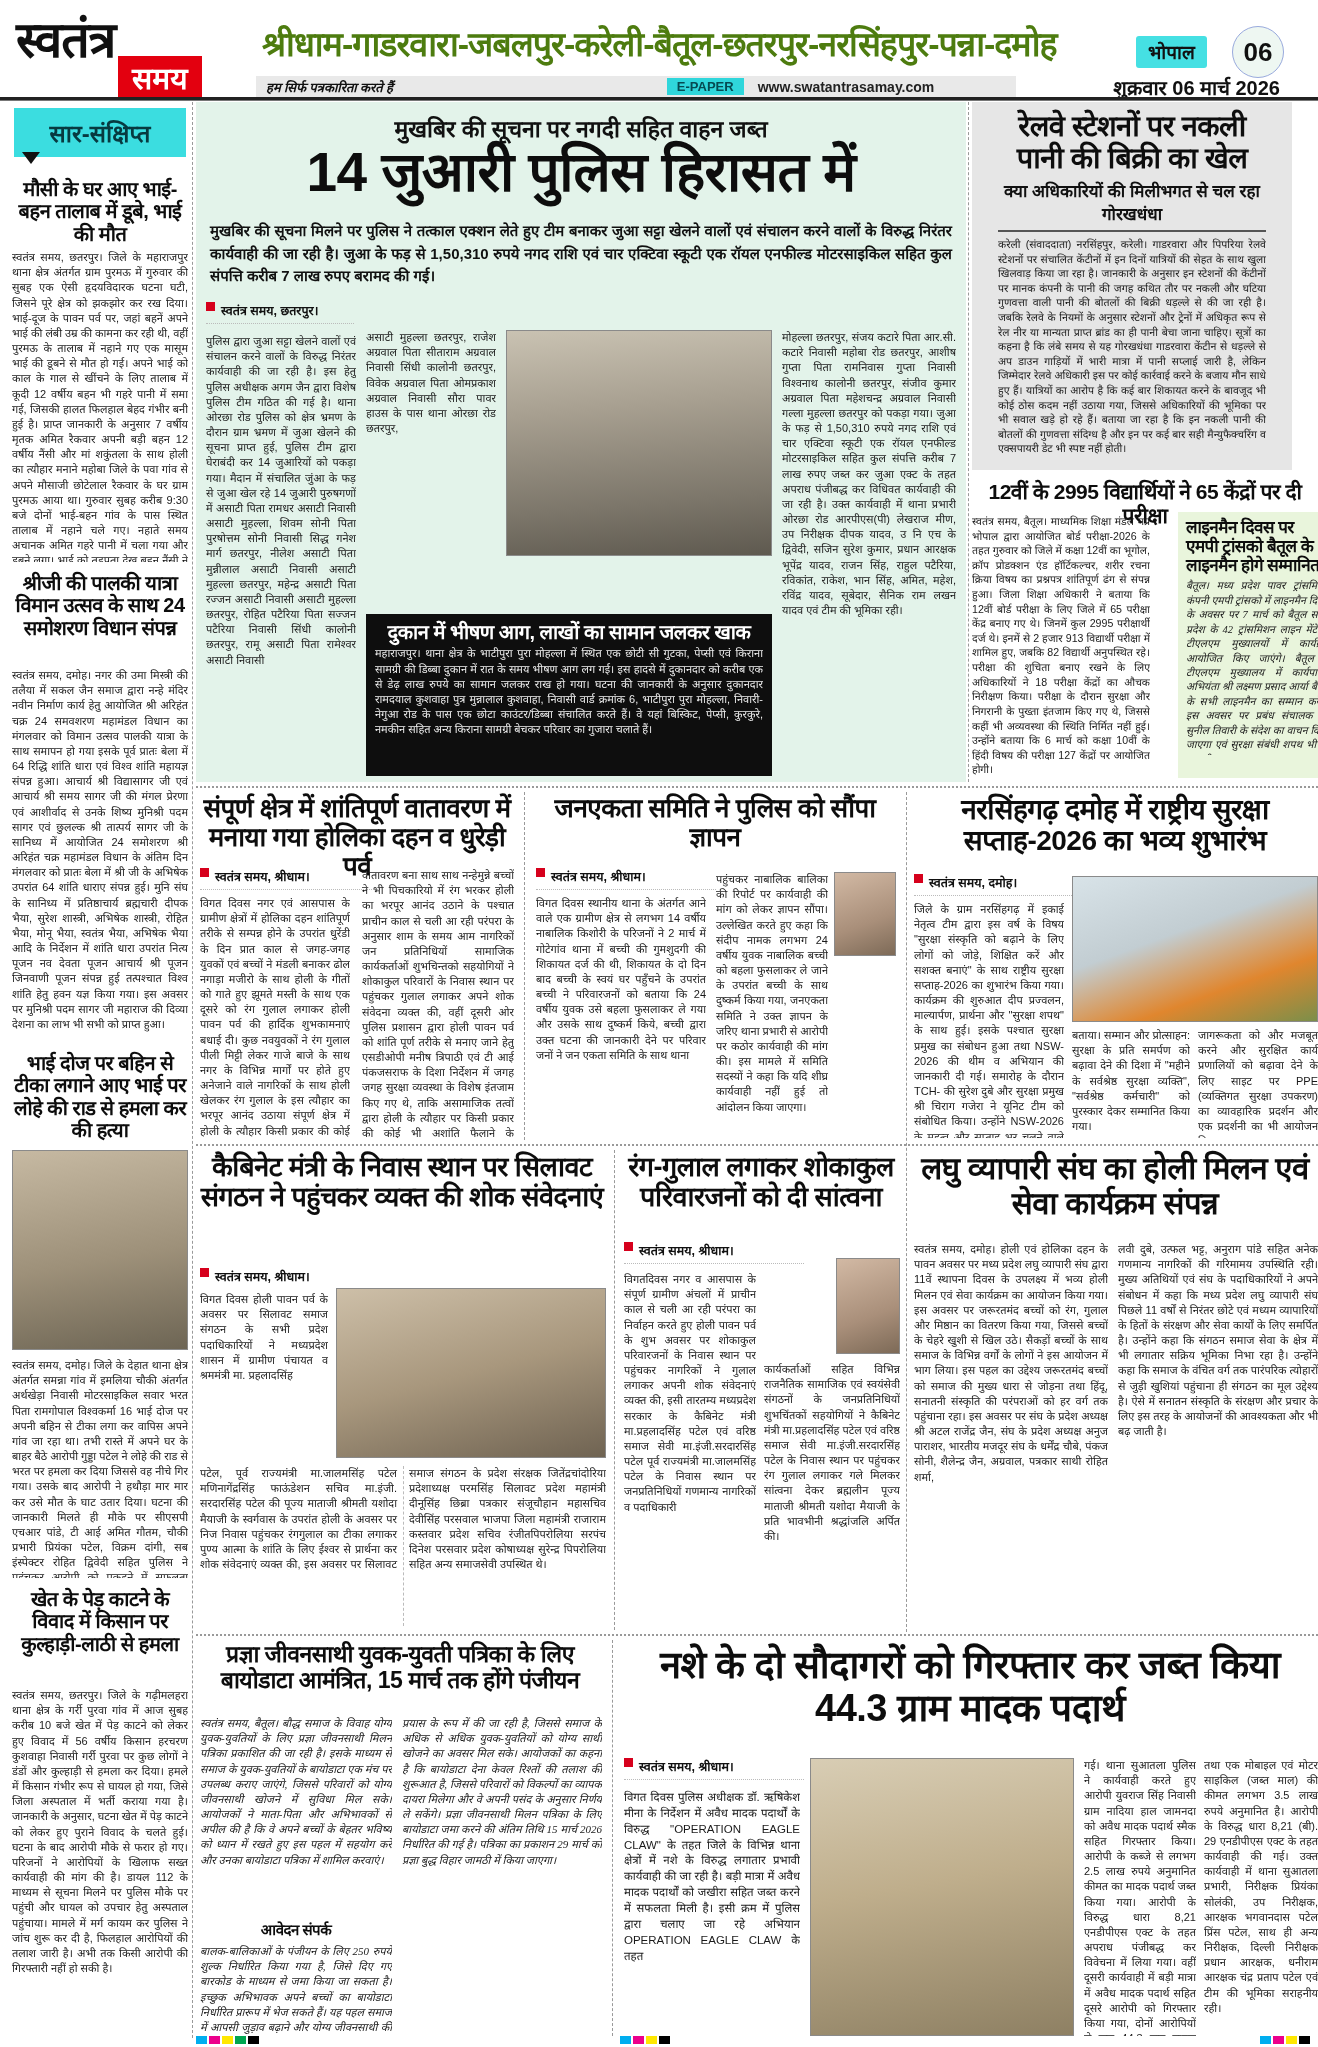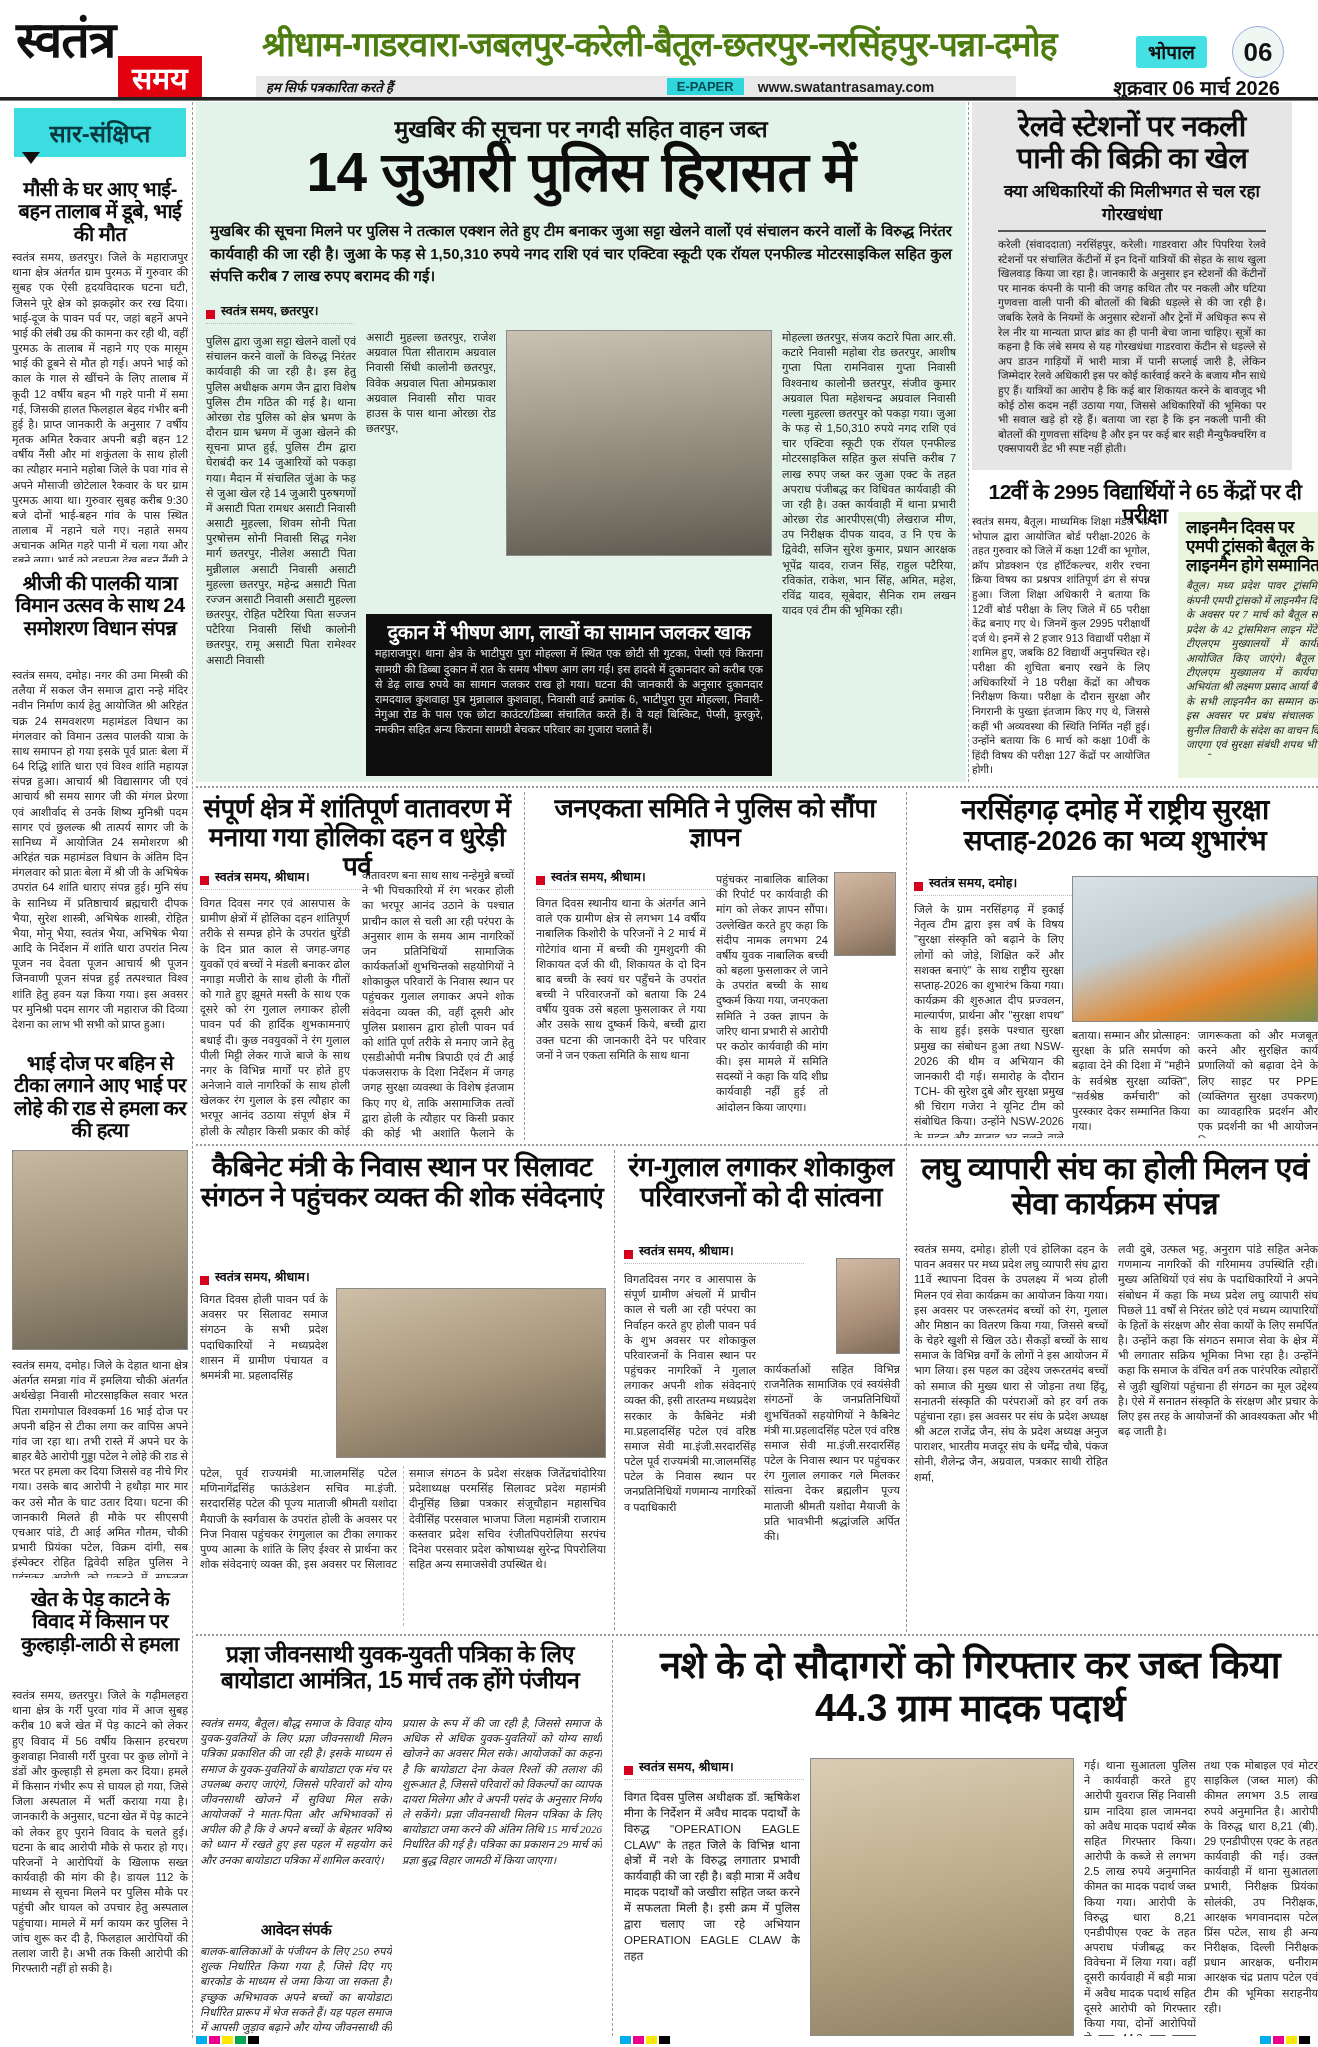--- a/index.html
+++ b/index.html
@@ -18,21 +18,21 @@
   #tagline{font-family:"Liberation Serif","DejaVu Serif",serif;font-style:italic;font-weight:bold;font-size:13px;}
   #epaper{background:#2fd6db;color:#064a52;font-weight:800;font-size:13px;padding:1px 10px;margin-left:260px;}
   #website{font-size:14px;color:#222;font-weight:bold;}
   #dateline{left:1012px;top:74px;width:268px;text-align:right;font-size:20px;font-weight:900;}
   #mast-rule{left:0;top:97px;width:1318px;height:3px;background:#222;border-bottom:1px solid #777;}
   
   .vdash{border-left:1px dashed #999;width:0;}
   .hdot{border-top:2px dotted #999;height:0;}
   
   .hl{font-weight:900;color:#0d0d0d;text-align:center;line-height:1.12;letter-spacing:-.5px;}
-  .byline{display:flex;align-items:flex-end;gap:6px;font-weight:800;font-size:12.5px;border-bottom:1px dotted #bbb;padding-bottom:4px;}
+  .byline{display:flex;align-items:flex-start;gap:6px;font-weight:800;font-size:12.5px;border-bottom:1px dotted #bbb;padding-bottom:4px;}
   .red-sq{width:9px;height:9px;background:#d6001c;flex:0 0 auto;}
   .body{font-size:11px;line-height:1.38;text-align:justify;overflow:hidden;color:#1a1a1a;}
   .body-serif{font-family:"Liberation Serif","DejaVu Serif",serif;font-style:italic;}
   .photo{border:1px solid #8a8a8a;box-sizing:border-box;}
   .photo-crowd{background:linear-gradient(175deg,#c9c2b2 0%,#a79f90 35%,#7c766a 75%,#5e594f 100%);}
   .photo-police{background:linear-gradient(170deg,#d8cdb4 0%,#bfae8c 45%,#8e8063 100%);}
   .photo-cement{background:linear-gradient(160deg,#d8e3e8 0%,#c2cdd2 40%,#e0862e 72%,#7b8f4a 100%);}
   .photo-room{background:linear-gradient(165deg,#cdbfa8 0%,#a8977d 50%,#6f6352 100%);}
   .photo-street{background:linear-gradient(170deg,#c6b9a2 0%,#9d9079 55%,#6d6554 100%);}
   .photo-small{background:linear-gradient(160deg,#d2b9a4 0%,#a98f7a 60%,#7d6a57 100%);}

